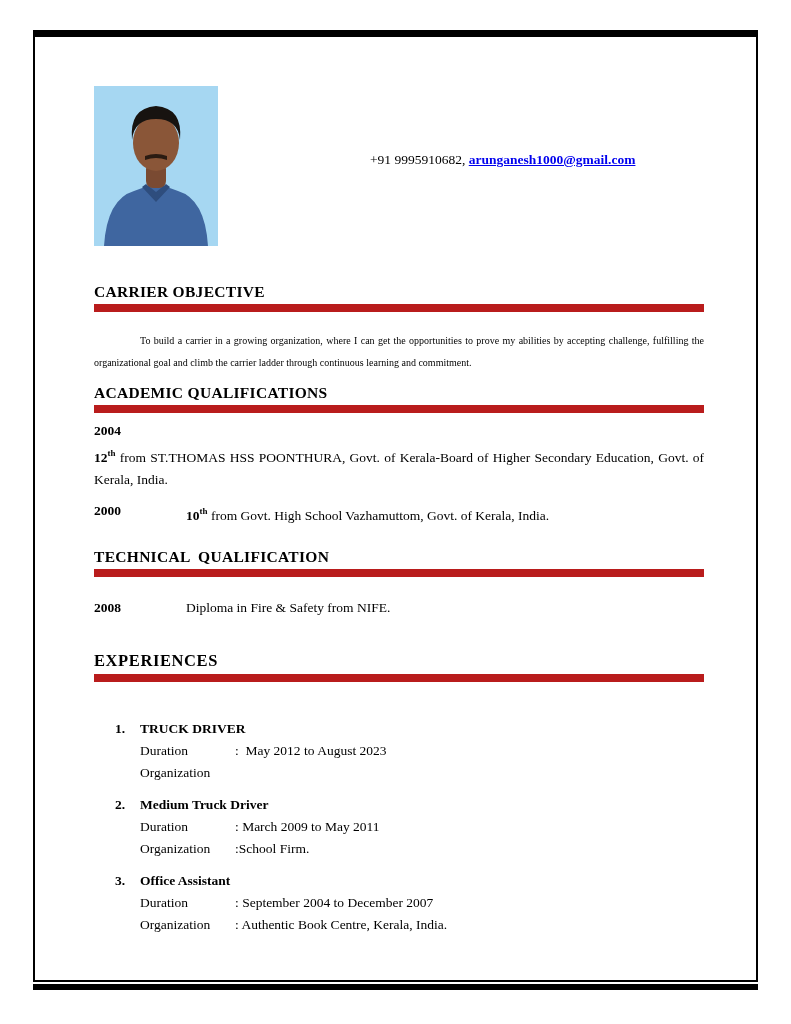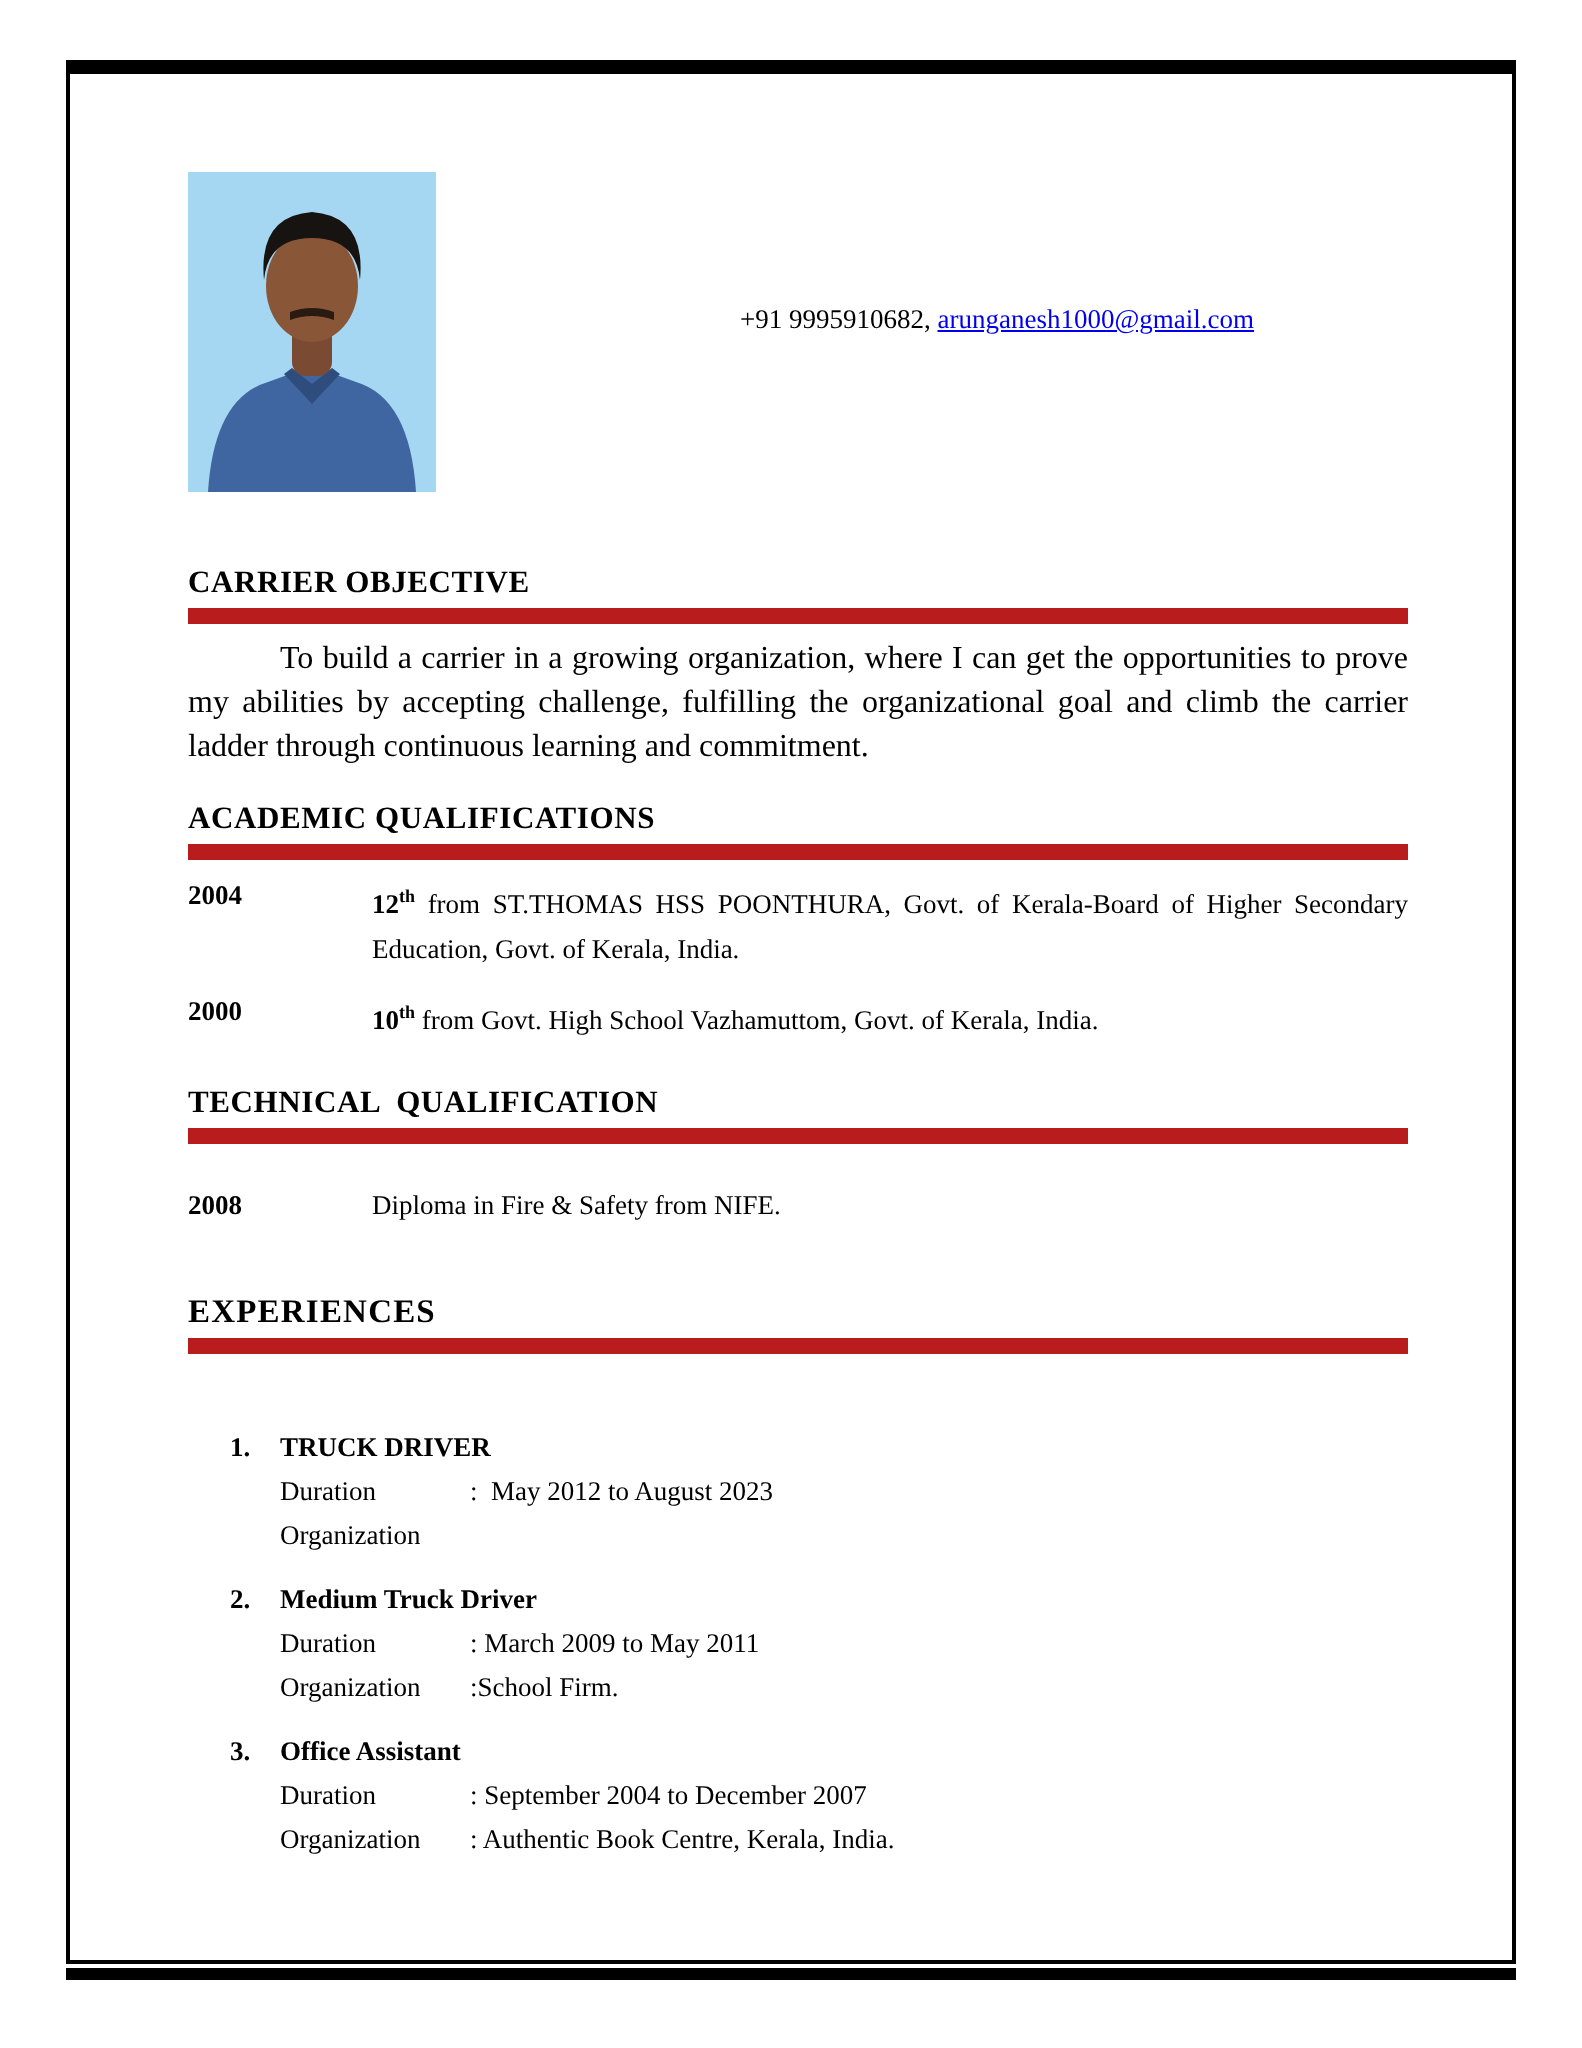--- a/index.html
+++ b/index.html
@@ -43,35 +43,36 @@
   .name {
     font-size: 23px;
     letter-spacing: 0.8px;
     white-space: nowrap;
   }
   .contact { margin-top: 20px; font-size: 13.5px; white-space: nowrap; }
   .contact .link {
     color: var(--link-color, #0000EE);
     text-decoration: underline;
     cursor: pointer;
+    font-weight: bold;
   }
   
   .sec-h {
     font-weight: bold;
     font-size: 15.5px;
     letter-spacing: 0.3px;
     border-bottom: 8px solid #b91c1c;
     padding-bottom: 3px;
     white-space: pre-wrap;
   }
   .sec-h.big { font-size: 16.5px; letter-spacing: 0.6px; }
   
   .obj-p {
-    margin-top: 7px;
-    font-size: 16px;
+    margin-top: 18px;
+    font-size: 10px;
     line-height: 22px;
     text-align: justify;
     text-indent: 46px;
   }
   
   .yr-row { display: flex; font-size: 13.5px; line-height: 22px; }
   .yr { width: 92px; flex: 0 0 auto; font-weight: bold; }
   .qt { flex: 1; text-align: justify; }
   .qt .grade { font-weight: bold; }
   .qt sup { font-weight: bold; font-size: 9px; }
@@ -86,21 +87,21 @@
     margin-left: 25px;
     line-height: 22px;
     margin-top: 0;
   }
   .dlabel { width: 95px; flex: 0 0 auto; }
   .dval { white-space: pre-wrap; }
   
   .m-objective   { margin-top: 37px; }
   .m-obj-para    { }
   .m-academic    { margin-top: 8px; }
-  .m-acad-row1   { margin-top: 7px; }
+  .m-acad-row1   { margin-top: 7px; flex-direction: column; }
   .m-acad-row2   { margin-top: 9px; }
   .m-technical   { margin-top: 22px; }
   .m-tech-row    { margin-top: 20px; }
   .m-experiences { margin-top: 32px; }
 </style>
 </head>
 <body>
 
 <div class="frame"></div>
 

